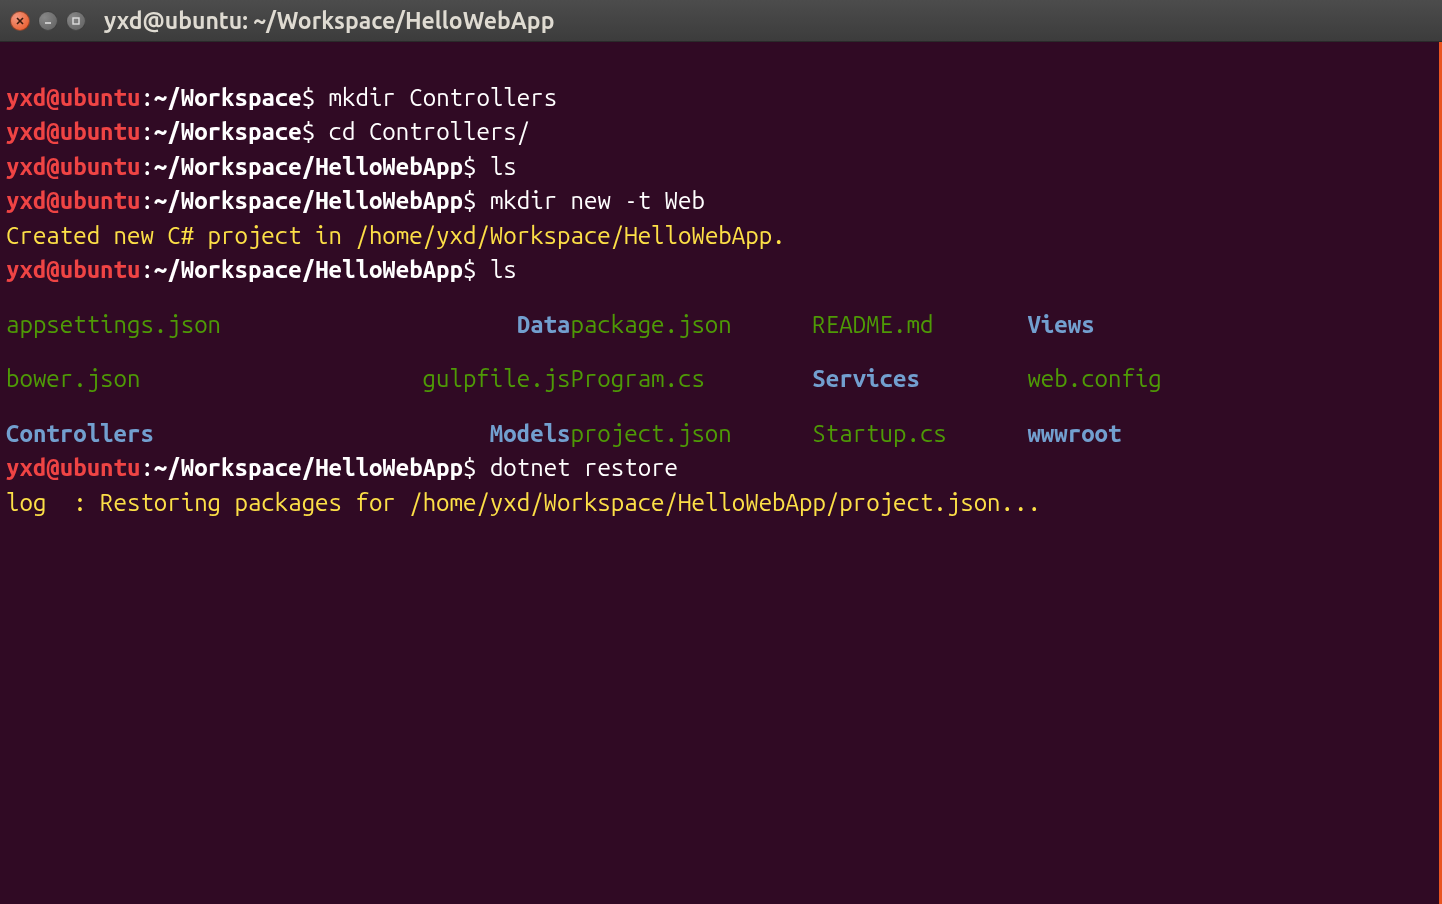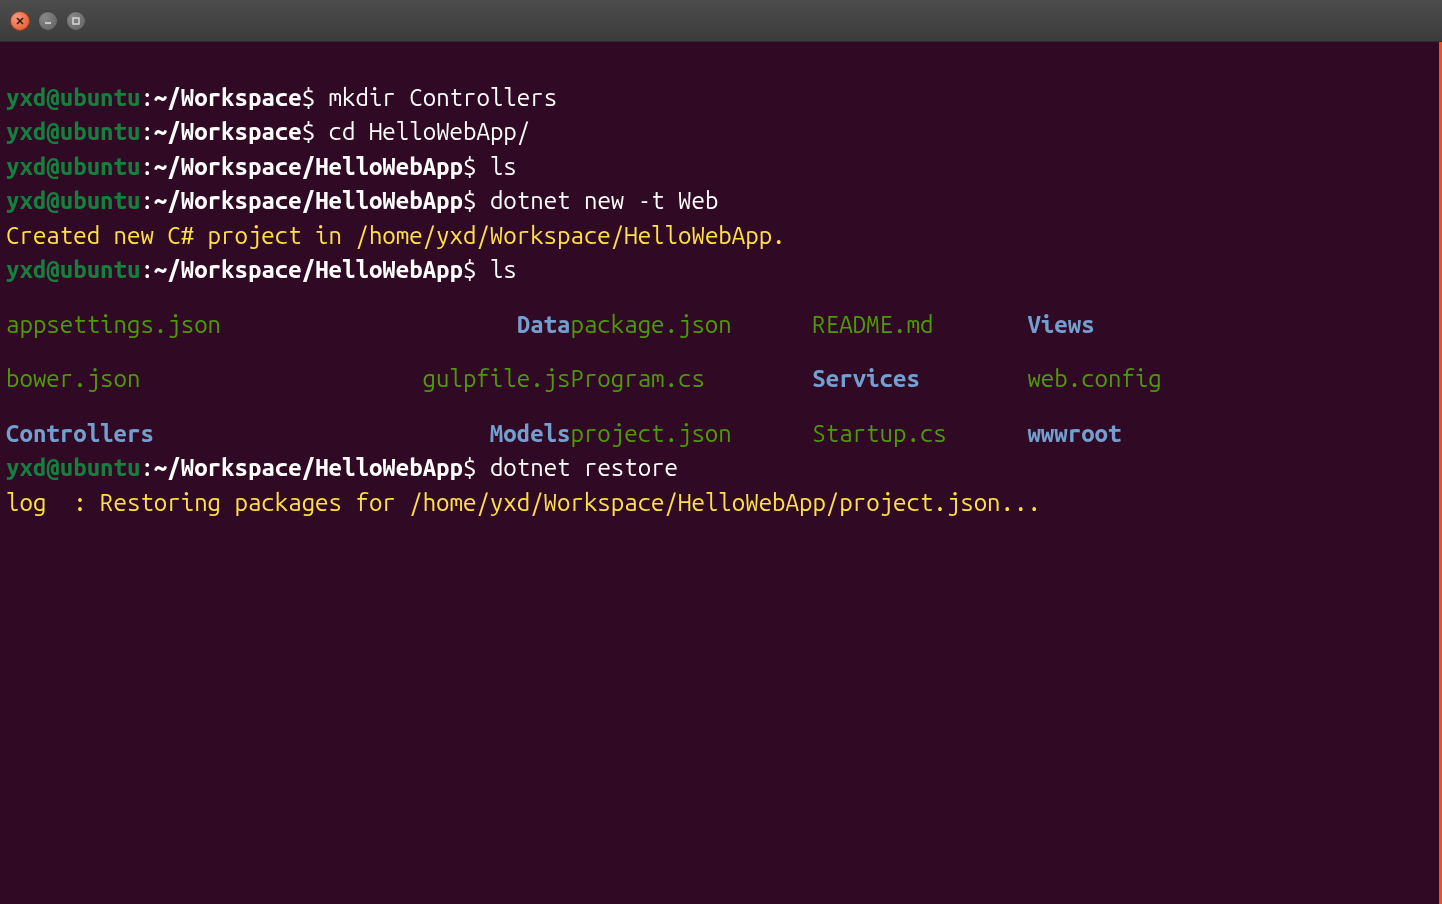--- a/index.html
+++ b/index.html
@@ -57,21 +57,21 @@
       font-family: 'Ubuntu', sans-serif;
     }
     .terminal-body {
       padding: 4px 6px;
       color: #ffffff;
       white-space: pre;
       height: calc(100% - 42px);
       border-right: 3px solid #e95420;
     }
     .user-host {
-      color: #15803d;
+      color: #ef4444;
       font-weight: bold;
     }
     .path {
       color: #ffffff;
       font-weight: bold;
     }
     .dollar {
       color: #ffffff;
     }
     .cmd {
@@ -115,24 +115,25 @@
       <svg viewBox="0 0 10 10">
           <line x1="2" y1="7" x2="8" y2="7" stroke="#ddd" stroke-width="1.6"></line>
         </svg>
     </div>
     <div class="window-btn max-btn">
       <svg viewBox="0 0 10 10">
           <rect x="2" y="2" width="6" height="6" fill="none" stroke="#ddd" stroke-width="1.4"></rect>
         </svg>
     </div>
   </div>
+  <div class="title-text">yxd@ubuntu: ~/Workspace/HelloWebApp</div>
 </div>
 
 <div class="terminal-body">
 <span><span class="user-host">yxd@ubuntu</span><span>:</span><span class="path">~/Workspace</span><span class="dollar">$</span> <span class="cmd">mkdir Controllers</span></span>
-<span><span class="user-host">yxd@ubuntu</span><span>:</span><span class="path">~/Workspace</span><span class="dollar">$</span> <span class="cmd">cd HelloWebApp/</span></span>
+<span><span class="user-host">yxd@ubuntu</span><span>:</span><span class="path">~/Workspace</span><span class="dollar">$</span> <span class="cmd">cd Controllers/</span></span>
 <span><span class="user-host">yxd@ubuntu</span><span>:</span><span class="path">~/Workspace/HelloWebApp</span><span class="dollar">$</span> <span class="cmd">ls</span></span>
-<span><span class="user-host">yxd@ubuntu</span><span>:</span><span class="path">~/Workspace/HelloWebApp</span><span class="dollar">$</span> <span class="cmd">dotnet new -t Web</span></span>
+<span><span class="user-host">yxd@ubuntu</span><span>:</span><span class="path">~/Workspace/HelloWebApp</span><span class="dollar">$</span> <span class="cmd">mkdir new -t Web</span></span>
 <span class="output">Created new C# project in /home/yxd/Workspace/HelloWebApp.</span>
 <span><span class="user-host">yxd@ubuntu</span><span>:</span><span class="path">~/Workspace/HelloWebApp</span><span class="dollar">$</span> <span class="cmd">ls</span></span>
 <span class="ls-line1"><span class="col c1 file-green">appsettings.json</span><span class="col c2 dir-blue">Data</span><span class="col c3 file-green">package.json</span><span class="col c4 file-green">README.md</span><span class="col c5 dir-blue">Views</span></span><span class="ls-line2"><span class="col c1 file-green">bower.json</span><span class="col c2 file-green">gulpfile.js</span><span class="col c3 file-green">Program.cs</span><span class="col c4 dir-blue">Services</span><span class="col c5 file-green">web.config</span></span><span class="ls-line3"><span class="col c1 dir-blue">Controllers</span><span class="col c2 dir-blue">Models</span><span class="col c3 file-green">project.json</span><span class="col c4 file-green">Startup.cs</span><span class="col c5 dir-blue">wwwroot</span></span><span><span class="user-host">yxd@ubuntu</span><span>:</span><span class="path">~/Workspace/HelloWebApp</span><span class="dollar">$</span> <span class="cmd">dotnet restore</span></span>
 <span class="output">log  : Restoring packages for /home/yxd/Workspace/HelloWebApp/project.json...</span>
 </div>
 
 </body></html>

